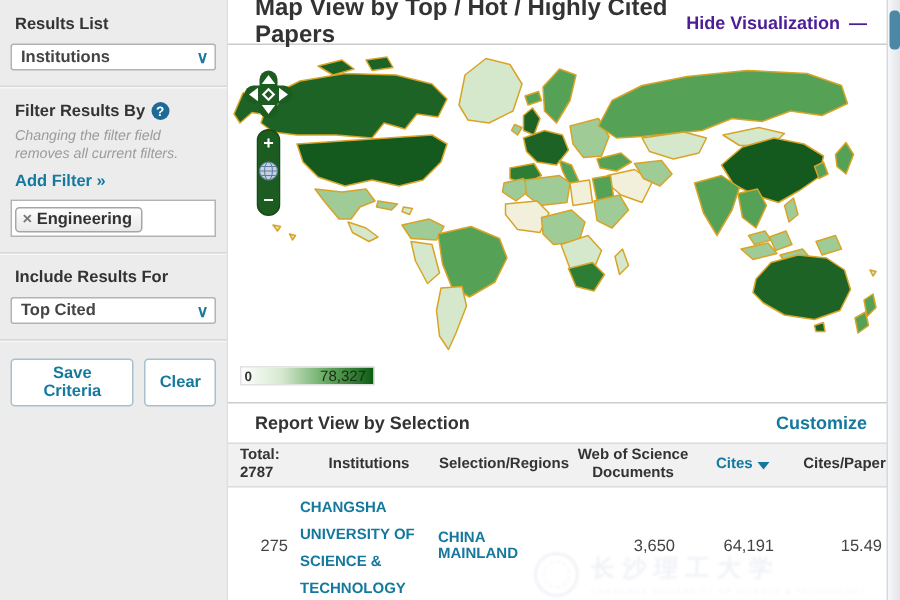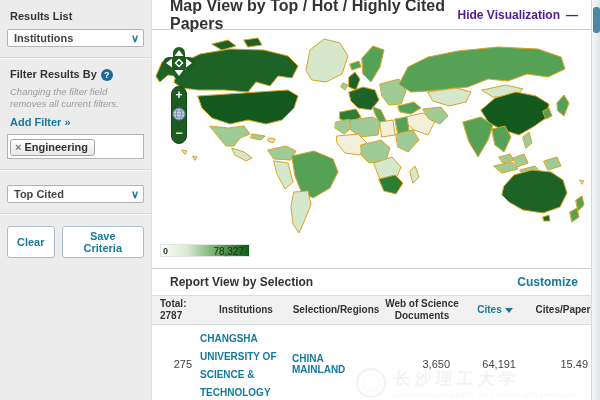--- a/index.html
+++ b/index.html
@@ -96,29 +96,30 @@
       <a class="add-filter">Add Filter »</a>
       <div class="filter-box">
         <span class="filter-tag">
           <span class="x">×</span>
           <span class="t">Engineering</span>
         </span>
       </div>
     </div>
 
     <div class="sb-section">
+      <div class="sb-label">Include Results For</div>
       <div class="sb-select">
         <span class="val">Top Cited</span>
         <span class="chevron">∨</span>
       </div>
     </div>
 
     <div class="sb-buttons">
+      <button class="sb-btn">Save Criteria</button>
       <button class="sb-btn">Clear</button>
-      <button class="sb-btn">Save Criteria</button>
     </div>
   </div>
 
   <div class="main">
 
     <div class="map-header">
       <span class="map-title">Map View by Top / Hot / Highly Cited Papers</span>
       <span class="hide-link"><span>Hide Visualization</span><span class="dash">—</span></span>
     </div>
 

